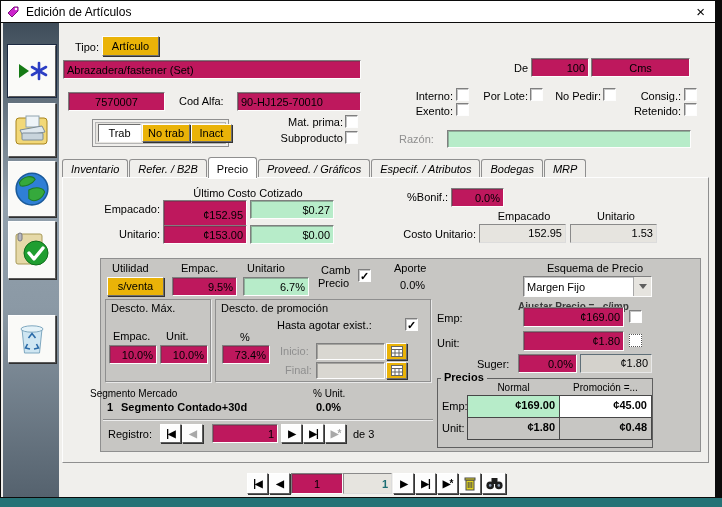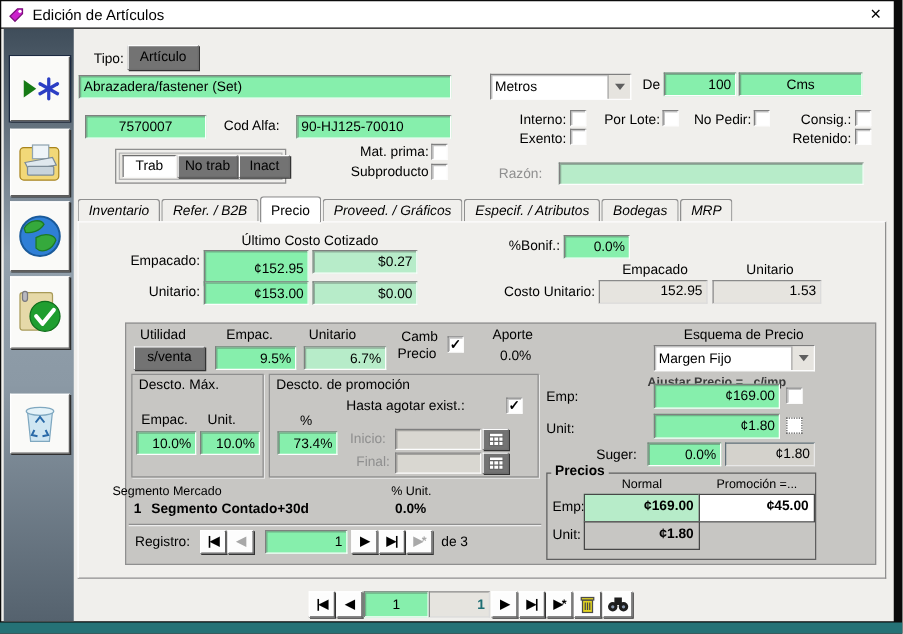--- a/index.html
+++ b/index.html
@@ -17,28 +17,28 @@
         border-color:#ffffff #5a5a5a #5a5a5a #ffffff;box-shadow:1px 1px 0 #2f2f2f;
         display:flex;align-items:center;justify-content:center;}
   .tbtn-first{box-shadow:0 0 0 1px #1b2940,1px 1px 0 #2f2f2f;}
   .lbl{position:absolute;white-space:nowrap;}
   .r{text-align:right;}
   .c{text-align:center;}
   .b{font-weight:bold;}
   .small{font-size:10px;}
   .gray{color:#8f8f8f;}
   .in{position:absolute;border:1px solid;border-color:#7f7f7f #fdfdfd #fdfdfd #7f7f7f;
-      background:#86efac;box-shadow:inset 1px 1px 0 rgba(64,64,64,.35);
+      background:#be185d;box-shadow:inset 1px 1px 0 rgba(64,64,64,.35);
       font-family:"Liberation Sans",sans-serif;font-size:11px;color:#000;
       padding:0 3px;box-sizing:border-box;margin:0;}
   .green{background:#b7ecc9;}
   .display{position:absolute;border:1px solid;border-color:#8a8a8a #dcdcdc #dcdcdc #8a8a8a;
       background:#e6e4df;box-sizing:border-box;padding:2px 3px 0 3px;}
   .dis{background:#d9d7d1;}
-  .btn{position:absolute;background:#737373;border:1px solid;
+  .btn{position:absolute;background:#eab308;border:1px solid;
        border-color:#fdfdfd #6e6e6e #6e6e6e #fdfdfd;box-shadow:1px 1px 0 #333;
        text-align:center;box-sizing:border-box;font-size:11px;cursor:default;}
   .pressed{background:#fff;border-color:#6e6e6e #fdfdfd #fdfdfd #6e6e6e;box-shadow:none;}
   .cb{position:absolute;width:13px;height:13px;background:#fff;border:1px solid;
       border-color:#7f7f7f #fdfdfd #fdfdfd #7f7f7f;box-shadow:inset 1px 1px 0 rgba(64,64,64,.3);
       font-size:11px;line-height:12px;text-align:center;font-weight:bold;box-sizing:border-box;}
   .cb-dotted{border:1px dotted #555;box-shadow:none;}
   .combo{position:absolute;border:1px solid;border-color:#7f7f7f #fdfdfd #fdfdfd #7f7f7f;
       box-shadow:inset 1px 1px 0 rgba(64,64,64,.3);background:#fff;display:flex;
       align-items:center;padding-left:3px;box-sizing:border-box;}
@@ -128,26 +128,20 @@
           <path d="M13.5 17 l3.5 -4.5 l3.5 4.5 M12.5 23 l-2 4 l4.5 1 M21.5 23 l2 4 l-4.5 1" stroke="#2a6aa8" fill="none" stroke-width="1.6"></path>
         </svg>
     </div>
   </div>
 
   <span class="lbl" style="left:75px;top:41px;">Tipo:</span>
   <div class="btn" style="left:102px;top:36px;width:57px;height:20px;line-height:18px;">Artículo</div>
 
   <input class="in" style="left: 63px; top: 60px; width: 298px; height: 19px;" value="Abrazadera/fastener (Set)">
 
-  <div class="combo green" style="left:392px;top:59px;width:113px;height:21px;">
-    <span>Metros</span>
-    <span class="combo-arrow">
-        <i></i>
-      </span>
-  </div>
   <span class="lbl" style="left:514px;top:62px;">De</span>
   <input class="in r" style="left: 531px; top: 58px; width: 58px; height: 19px;" value="100">
   <input class="in c" style="left: 591px; top: 58px; width: 99px; height: 19px;" value="Cms">
 
   <input class="in c" style="left: 68px; top: 92px; width: 97px; height: 19px;" value="7570007">
   <span class="lbl" style="left:179px;top:95px;">Cod Alfa:</span>
   <input class="in" style="left: 237px; top: 92px; width: 124px; height: 19px;" value="90-HJ125-70010">
 
   <span class="lbl r" style="left:411px;top:90px;width:42px;">Interno:</span>
   <span class="cb" style="left:456px;top:88px;"></span>
@@ -265,20 +259,21 @@
 
   <div class="fieldset" style="left:437px;top:378px;width:216px;height:70px;z-index:3;">
     <span class="legend">Precios</span>
     <span class="lbl small c" style="left:29px;top:3px;width:93px;">Normal</span>
     <span class="lbl small c" style="left:121px;top:3px;width:93px;">Promoción =...</span>
     <span class="lbl" style="left:4px;top:21px;">Emp:</span>
     <div class="pcell green" style="left:29px;top:16px;width:93px;height:23px;">¢169.00</div>
     <div class="pcell" style="left:121px;top:16px;width:93px;height:23px;background:#fff;">¢45.00</div>
     <span class="lbl" style="left:4px;top:43px;">Unit:</span>
     <div class="pcell" style="left:29px;top:38px;width:93px;height:23px;background:#c7c6c3;">¢1.80</div>
+    <div class="pcell" style="left:121px;top:38px;width:93px;height:23px;background:#c7c6c3;">¢0.48</div>
   </div>
 
   <span class="lbl small" style="left:90px;top:388px;z-index:3;">Segmento Mercado</span>
   <span class="lbl small" style="left:313px;top:388px;z-index:3;">% Unit.</span>
   <span class="lbl b" style="left:107px;top:401px;z-index:3;">1</span>
   <span class="lbl b" style="left:121px;top:401px;z-index:3;">Segmento Contado+30d</span>
   <span class="lbl b" style="left:316px;top:401px;z-index:3;">0.0%</span>
   <div class="hr" style="left:103px;top:419px;width:330px;z-index:3;"></div>
 
   <span class="lbl" style="left:108px;top:428px;z-index:3;">Registro:</span>

